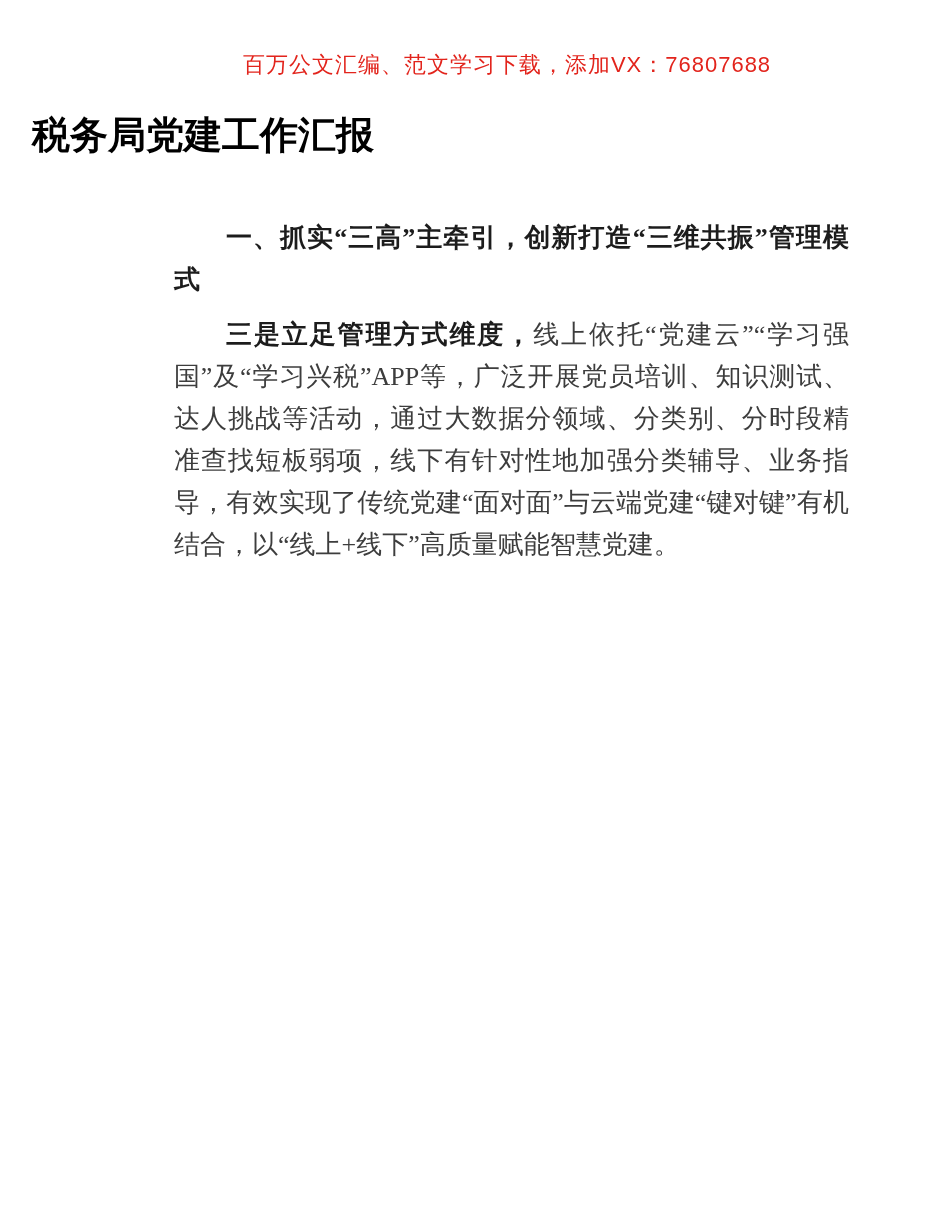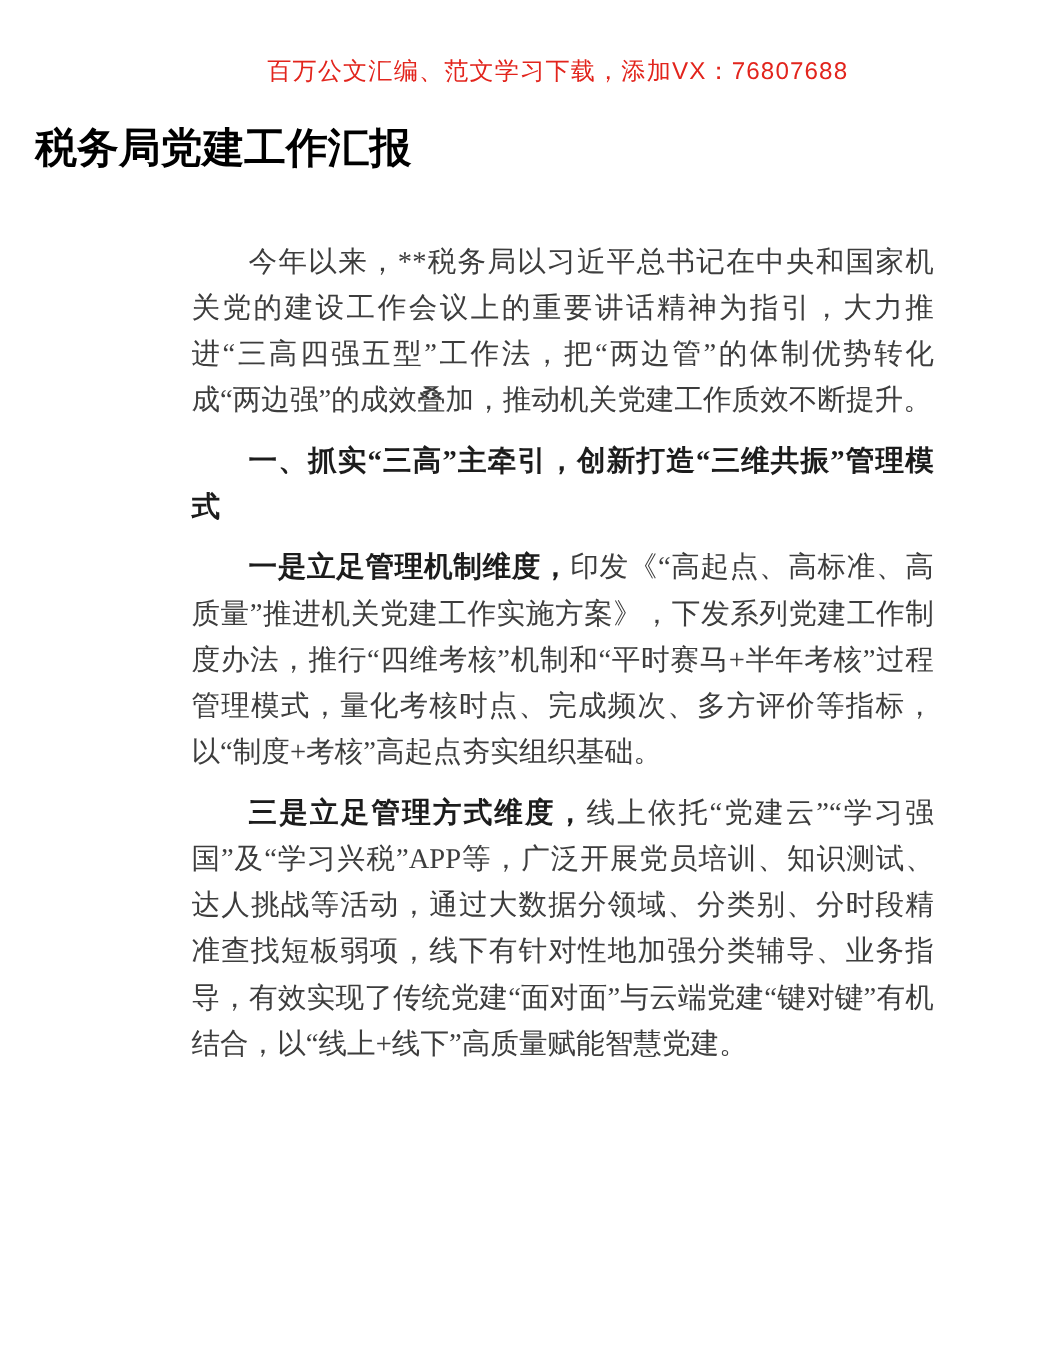--- a/index.html
+++ b/index.html
@@ -61,24 +61,22 @@
 <body>
 
 <div class="page">
 
   <div class="promo">百万公文汇编、范文学习下载，添加VX：76807688</div>
 
   <h1 class="doc-title">税务局党建工作汇报</h1>
 
   <div class="doc-body">
 
-    <p class="para"><span>今年以来，**税务局以习近平总书记在中央和国家机关党的建设工作会议上的重要讲话精神为指引，大力推进“三高四强五型”工作法，把“两边管”的体制优势转化成“两边强”的成效叠加，推动机关党建工作质效不断提升。</span></p>
 
     <p class="para heading"><span>一、抓实“三高”主牵引，创新打造“三维共振”管理模式</span></p>
 
-    <p class="para"><span class="lead">一是立足管理机制维度，</span><span>印发《“高起点、高标准、高质量”推进机关党建工作实施方案》，下发系列党建工作制度办法，推行“四维考核”机制和“平时赛马+半年考核”过程管理模式，量化考核时点、完成频次、多方评价等指标，以“制度+考核”高起点夯实组织基础。</span></p>
 
 
     <p class="para"><span class="lead">三是立足管理方式维度，</span><span>线上依托“党建云”“学习强国”及“学习兴税”APP等，广泛开展党员培训、知识测试、达人挑战等活动，通过大数据分领域、分类别、分时段精准查找短板弱项，线下有针对性地加强分类辅导、业务指导，有效实现了传统党建“面对面”与云端党建“键对键”有机结合，以“线上+线下”高质量赋能智慧党建。</span></p>
 
   </div>
 
 </div>
 
 </body></html>

